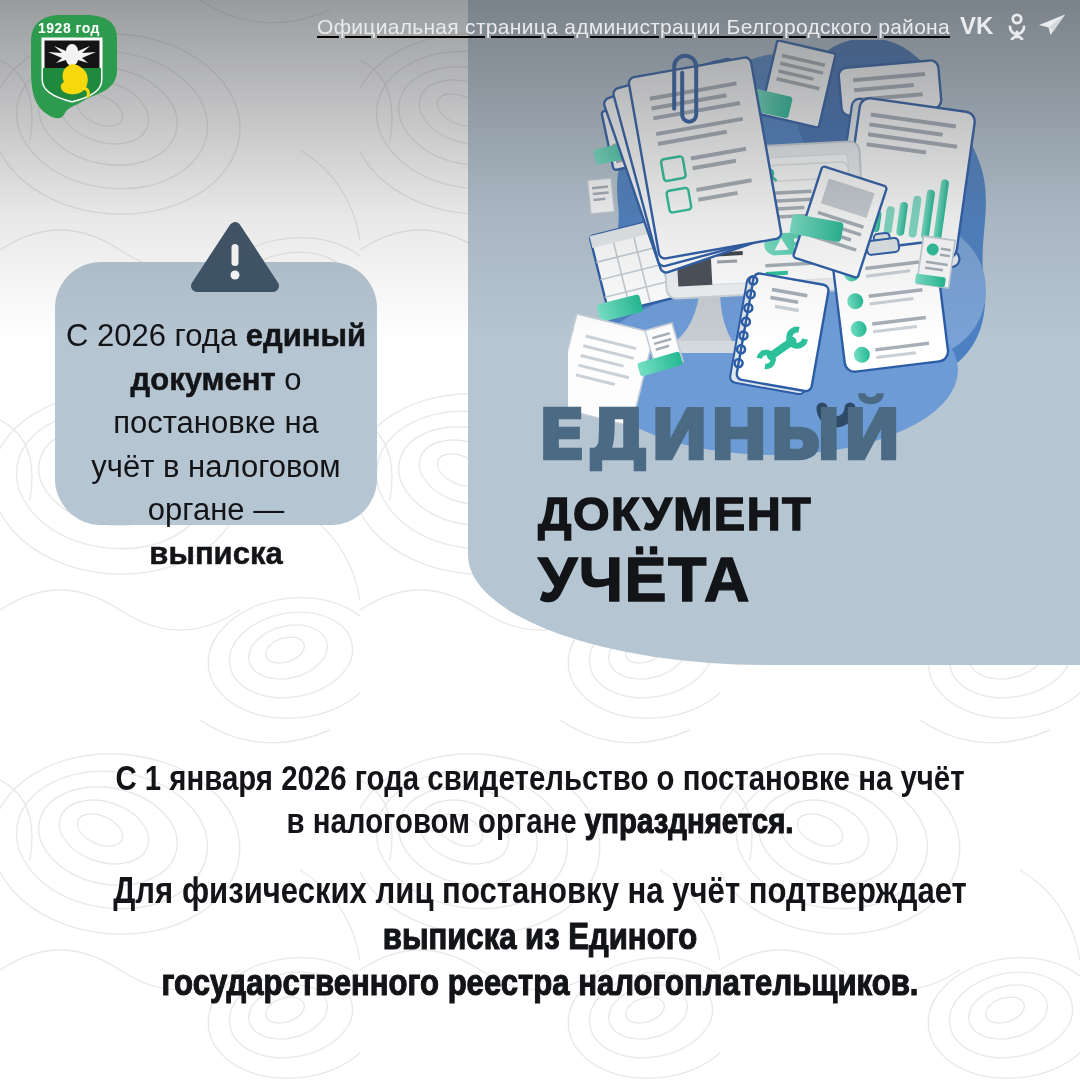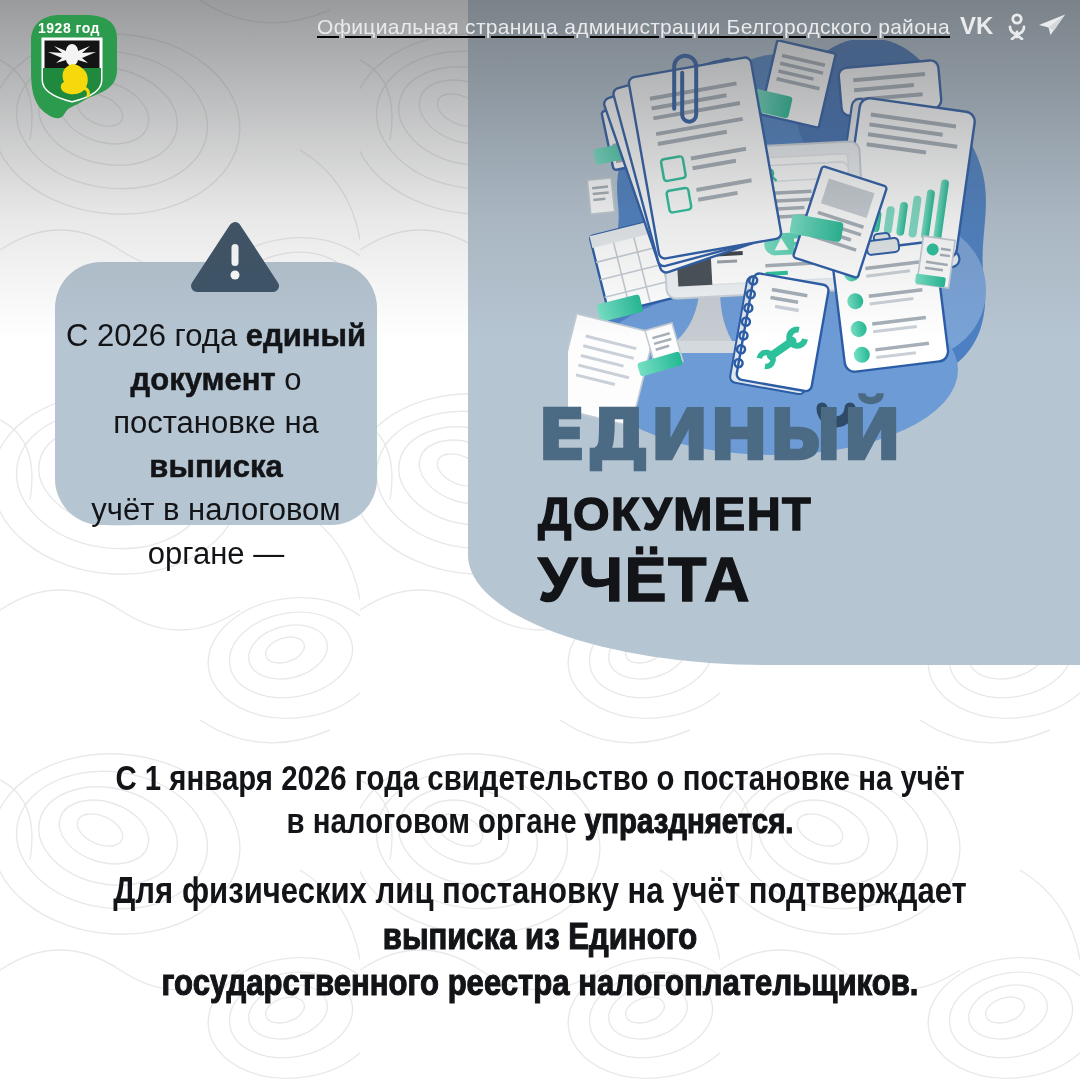--- a/index.html
+++ b/index.html
@@ -323,22 +323,22 @@
 
   <div class="alert-card">
     <svg class="warning-icon" viewBox="0 0 92 74">
       <path d="M46,8 L84,66 L8,66 Z" fill="#3c5266" stroke="#3c5266" stroke-width="12" stroke-linejoin="round"></path>
       <rect x="42.5" y="24" width="7" height="22" rx="3.5" fill="#ffffff"></rect>
       <circle cx="46" cy="55" r="4.5" fill="#ffffff"></circle>
     </svg>
     <div class="alert-text">
         <div class="line"><span>С 2026 года </span><span class="b">единый</span></div>
         <div class="line"><span class="b">документ</span><span> о постановке на</span></div>
+        <div class="line"><span>учёт в налоговом органе —</span></div>
         <div class="line"><span class="b">выписка</span></div>
-        <div class="line"><span>учёт в налоговом органе —</span></div>
       </div>
   </div>
 
   <div class="top-overlay"></div>
 
   <div class="header-bar">
     <span class="header-title">Официальная страница администрации Белгородского района</span>
     <span class="soc">
       <svg width="36" height="26" viewBox="0 0 36 26">
         <text x="0" y="21" font-family="Liberation Sans, sans-serif" font-size="24" font-weight="bold" fill="#e9ebec">VK</text>

